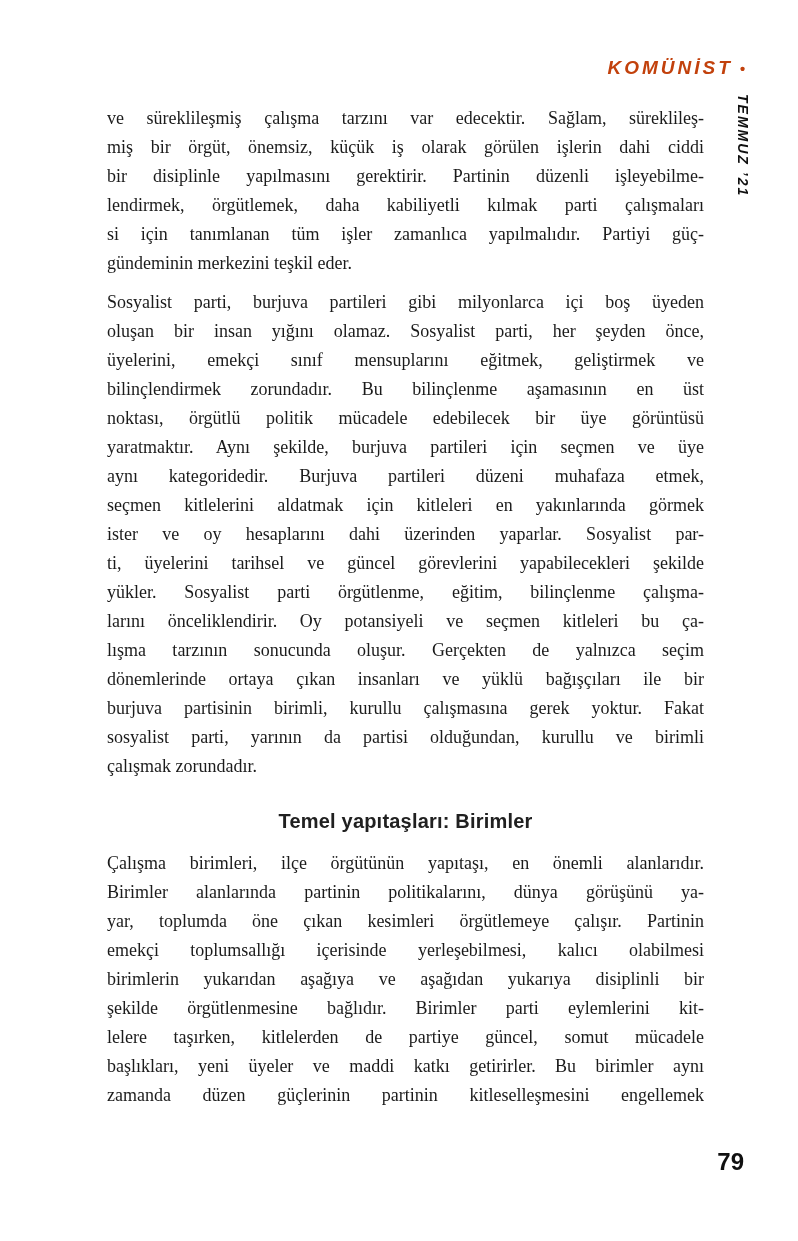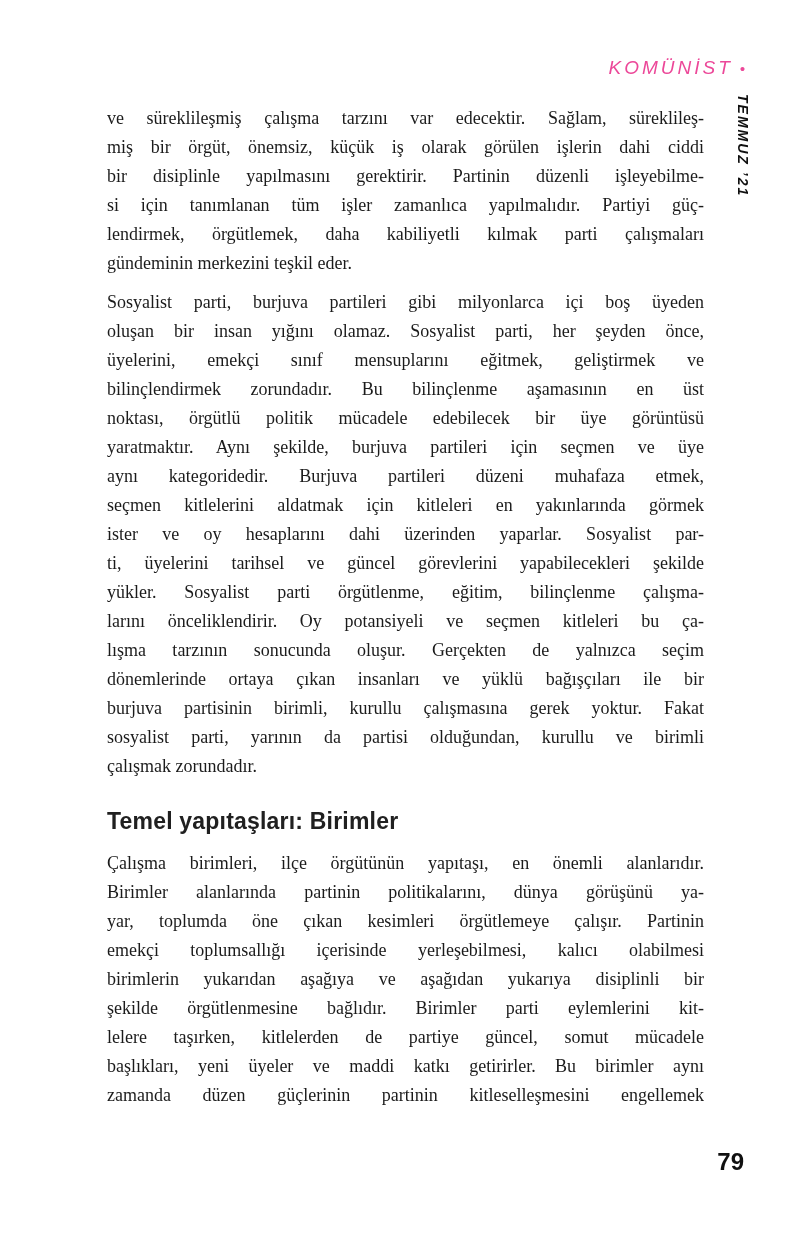--- a/index.html
+++ b/index.html
@@ -13,24 +13,24 @@
     font-family:"Liberation Serif", serif;
     color:#1b1b1b;
     overflow:hidden;
   }
   .masthead {
     position:absolute;
     top:57px;
     right:53px;
     font-family:"Liberation Sans", sans-serif;
     font-style:italic;
-    font-weight:400;
+    font-weight:700;
     font-size:19px;
     letter-spacing:3px;
-    color:#ec4899;
+    color:#c2410c;
     white-space:nowrap;
   }
   .masthead .bullet {
     letter-spacing:0;
     margin-left:7px;
     font-size:15px;
     vertical-align:middle;
   }
   .issue {
     position:absolute;
@@ -52,24 +52,25 @@
     width:597px;
     font-size:18px;
     line-height:29px;
   }
   .para { margin-bottom:10px; }
   .ln { text-align:justify; }
   .ln.j { text-align-last:justify; }
   .heading {
     font-family:"Liberation Sans", sans-serif;
     font-weight:700;
-    font-size:23px;
+    font-size:20px;
     color:#202020;
     letter-spacing:0.2px;
     margin:26px 0 13px 0;
+    text-align:center;
   }
   .pagenum {
     position:absolute;
     top:1148px;
     right:54px;
     font-family:"Liberation Sans", sans-serif;
     font-weight:700;
     font-size:24px;
     color:#101010;
   }
@@ -84,22 +85,22 @@
   </div>
 
   <div class="issue">TEMMUZ ’21</div>
 
   <div class="content">
 
     <div class="para">
       <div class="ln j">ve süreklileşmiş çalışma tarzını var edecektir. Sağlam, süreklileş-</div>
       <div class="ln j">miş bir örgüt, önemsiz, küçük iş olarak görülen işlerin dahi ciddi</div>
       <div class="ln j">bir disiplinle yapılmasını gerektirir. Partinin düzenli işleyebilme-</div>
+      <div class="ln j">lendirmek, örgütlemek, daha kabiliyetli kılmak parti çalışmaları</div>
       <div class="ln j">si için tanımlanan tüm işler zamanlıca yapılmalıdır. Partiyi güç-</div>
-      <div class="ln j">lendirmek, örgütlemek, daha kabiliyetli kılmak parti çalışmaları</div>
       <div class="ln">gündeminin merkezini teşkil eder.</div>
     </div>
 
     <div class="para">
       <div class="ln j">Sosyalist parti, burjuva partileri gibi milyonlarca içi boş üyeden</div>
       <div class="ln j">oluşan bir insan yığını olamaz. Sosyalist parti, her şeyden önce,</div>
       <div class="ln j">üyelerini, emekçi sınıf mensuplarını eğitmek, geliştirmek ve</div>
       <div class="ln j">bilinçlendirmek zorundadır. Bu bilinçlenme aşamasının en üst</div>
       <div class="ln j">noktası, örgütlü politik mücadele edebilecek bir üye görüntüsü</div>
       <div class="ln j">yaratmaktır. Aynı şekilde, burjuva partileri için seçmen ve üye</div>

